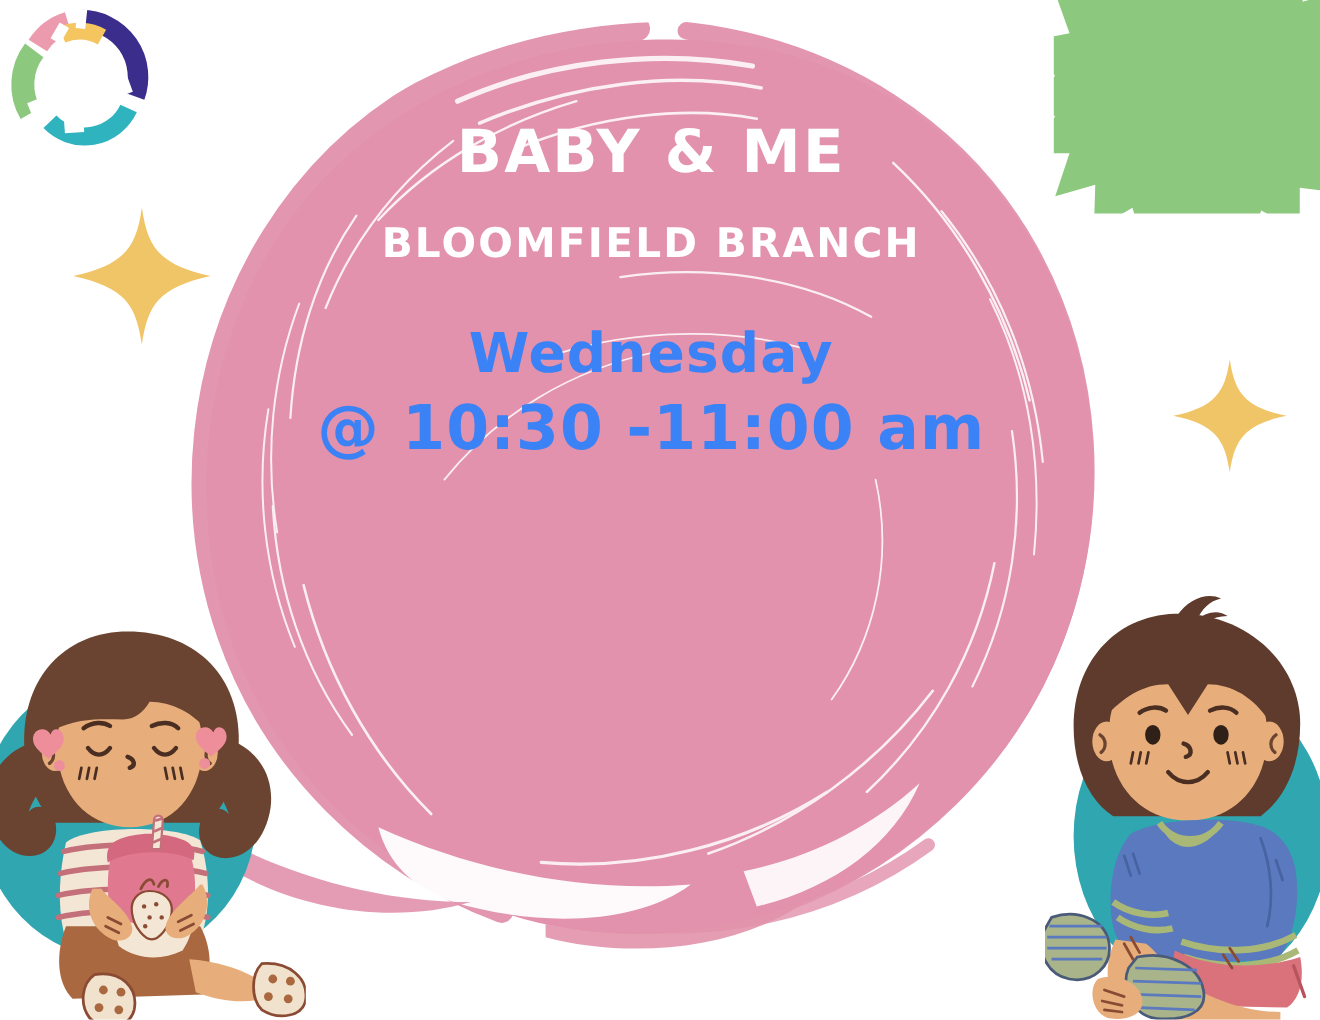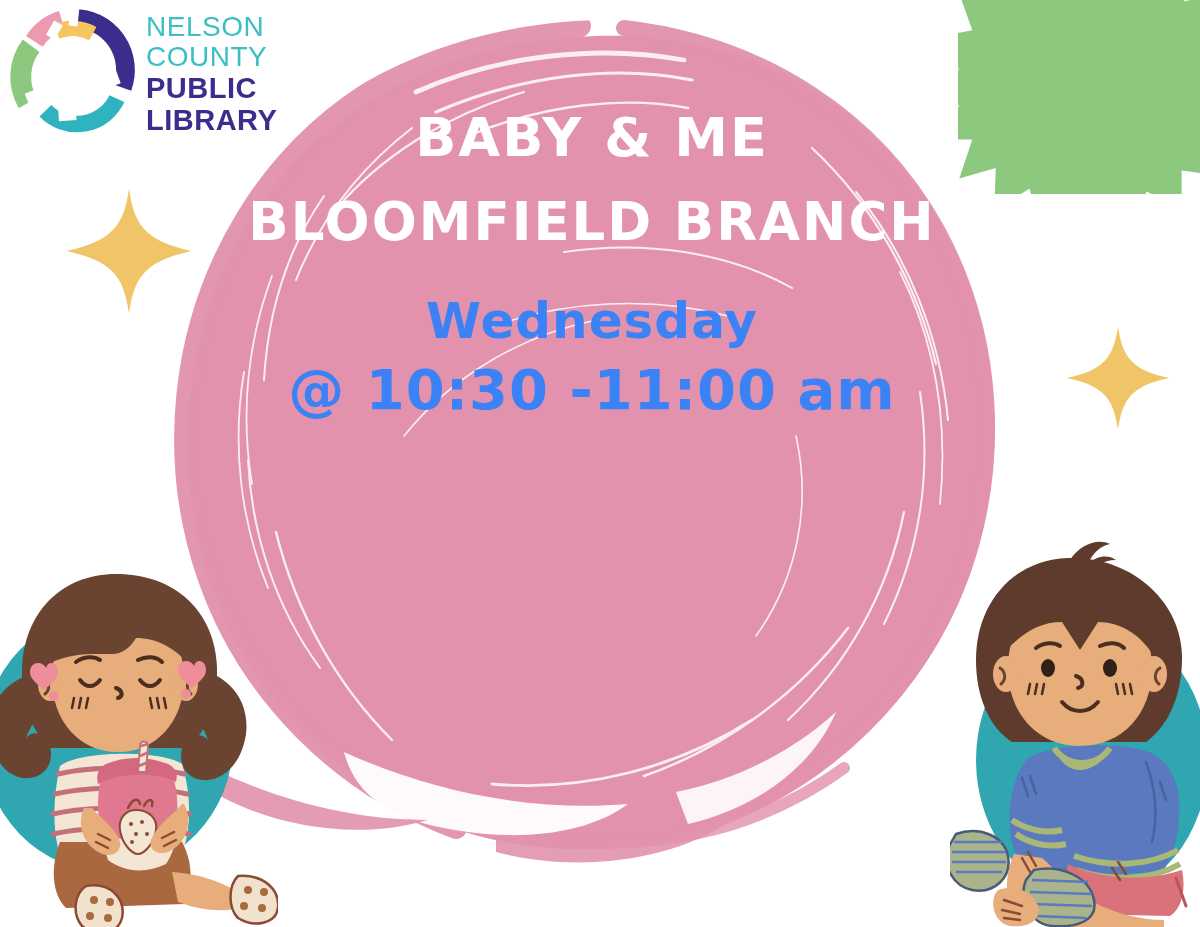--- a/index.html
+++ b/index.html
@@ -101,21 +101,21 @@
     font-family: "DejaVu Sans", sans-serif;
     font-weight: 700;
     font-size: 54px;
     line-height: 84px;
     letter-spacing: 2px;
     text-transform: uppercase;
     margin: 0;
     white-space: nowrap;
   }
   #headline-3 {
-    font-size: 53px;
+    font-size: 37px;
   }
   #date-time {
     margin-top: 26px;
   }
   .schedule {
     color: #3b82f6;
     font-family: "DejaVu Sans", sans-serif;
     font-weight: 700;
     margin: 0;
     white-space: nowrap;
@@ -256,26 +256,20 @@
       </g>
 
       <g fill="#FFFFFF">
         <rect x="56" y="4" width="8" height="16" transform="rotate(6 60 12)"></rect>
         <rect x="16" y="78" width="18" height="9" transform="rotate(-22 25 82)"></rect>
         <rect x="88" y="62" width="16" height="9" transform="rotate(70 96 66)"></rect>
         <rect x="38" y="16" width="9" height="15" transform="rotate(30 42 23)"></rect>
         <rect x="46" y="96" width="16" height="10" transform="rotate(-4 54 101)"></rect>
       </g>
     </svg>
-    <div id="logo-wordmark">
-      <span class="logo-line thin">NELSON</span>
-      <span class="logo-line thin">COUNTY</span>
-      <span class="logo-line bold">PUBLIC</span>
-      <span class="logo-line bold">LIBRARY</span>
-    </div>
   </div>
 
   <div id="content">
     <h1 class="headline" id="headline-1">BABY &amp; ME</h1>
     <h1 class="headline" id="headline-3">BLOOMFIELD BRANCH</h1>
 
     <div id="date-time">
       <p class="schedule" id="day-line">Wednesday</p>
       <p class="schedule" id="time-line">@ 10:30 -11:00 am</p>
     </div>

